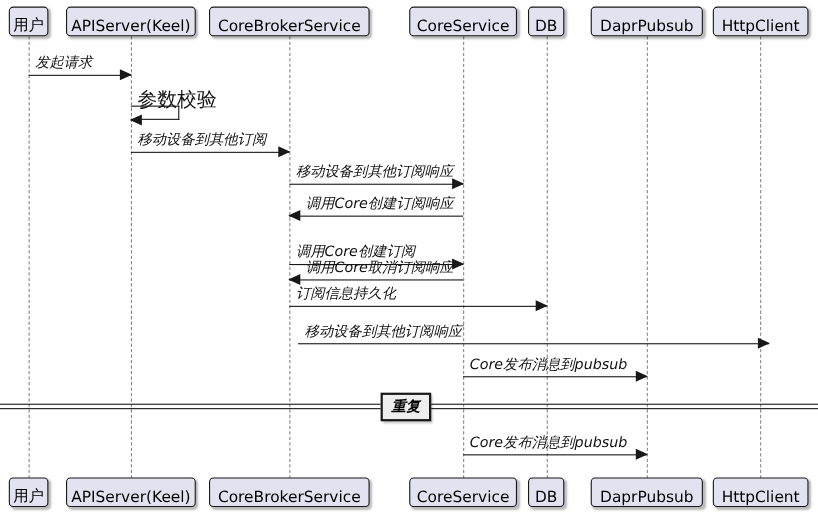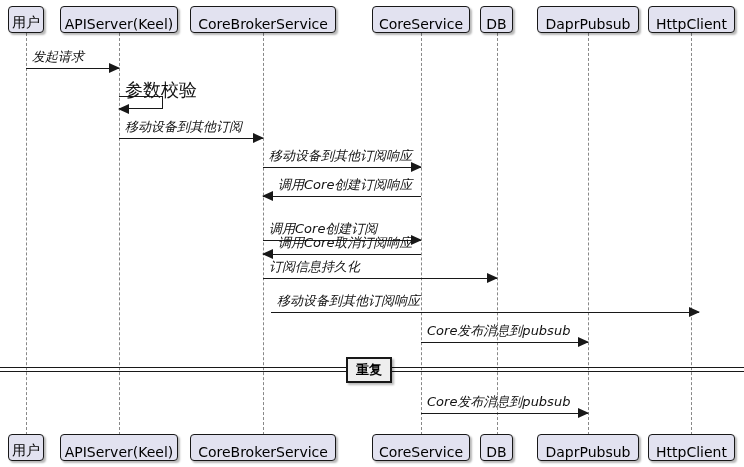--- a/index.html
+++ b/index.html
@@ -69,20 +69,21 @@
     box-sizing:border-box;
   }
   .divider-box{
     position:absolute;left:346px;top:357px;width:46px;height:26px;
     background:#EEEEEE;
     border:2px solid #181818;
     box-shadow:2px 2px 2px rgba(0,0,0,0.28);
     display:flex;align-items:center;justify-content:center;
     font-size:13px;font-weight:bold;color:#000;
     box-sizing:border-box;
+    font-style:italic;
   }
 </style>
 </head>
 <body>
 
 <div class="canvas">
 
   <div class="lifeline" style="left:26px"></div>
   <div class="lifeline" style="left:119px"></div>
   <div class="lifeline" style="left:263px"></div>

